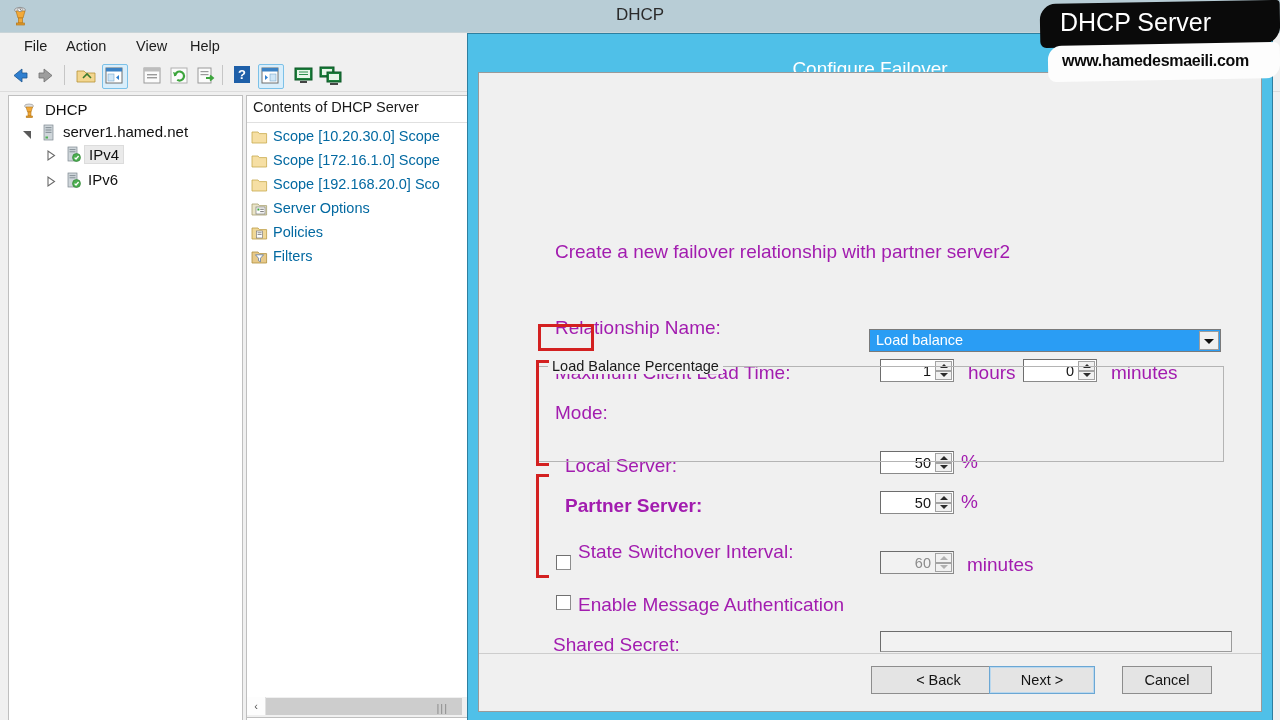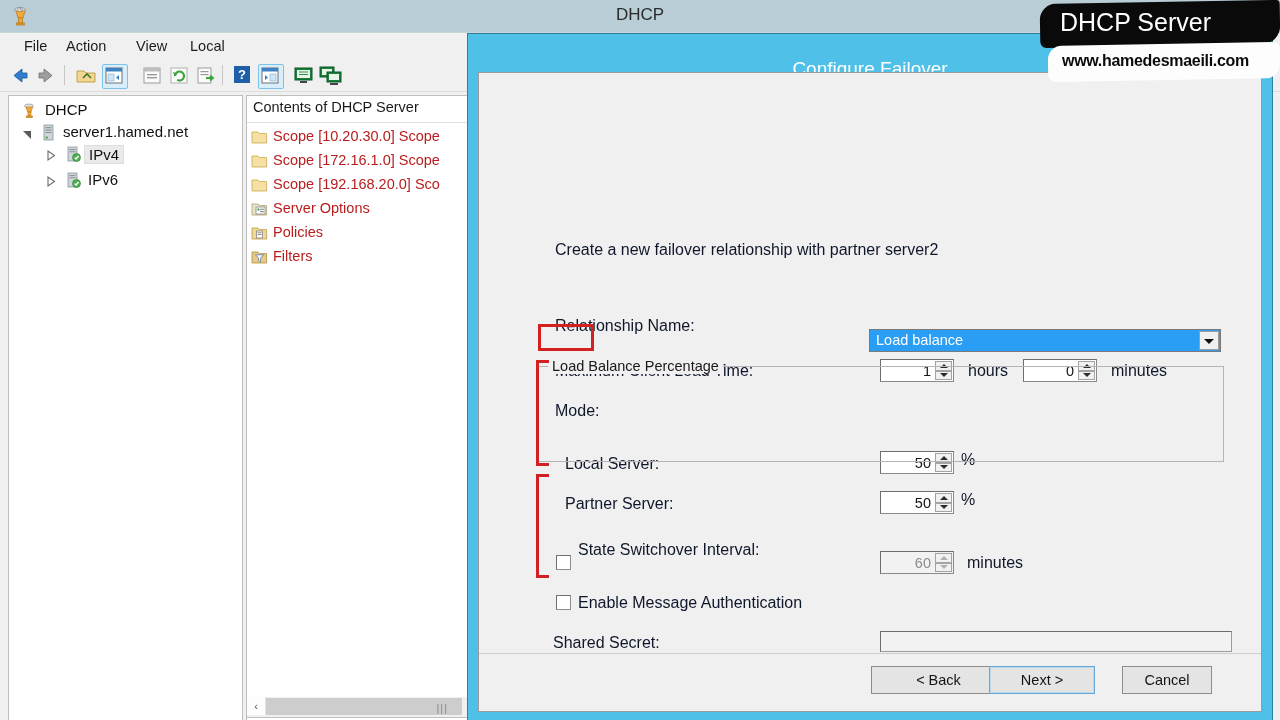--- a/index.html
+++ b/index.html
@@ -29,38 +29,38 @@
   .tree-ico{position:absolute;width:17px;height:17px;top:2px;}
   .tree-lbl{position:absolute;top:1px;font-size:15px;color:#111;}
   .tree-lbl.sel{background:#eaeaea;border:1px solid #dcdcdc;padding:0 4px;margin-left:-4px;}
 
   
   #list-pane{position:absolute;left:246px;top:62px;width:222px;height:624px;background:#ffffff;border:1px solid #bfbfbf;border-right:none;}
   #list-header{position:absolute;left:0;top:0;width:100%;height:26px;background:#ffffff;border-bottom:1px solid #e0e0e0;}
   #list-header-label{position:absolute;left:6px;top:3px;font-size:14.5px;color:#1a1a1a;}
   .list-row{position:absolute;left:4px;height:23px;white-space:nowrap;font-size:14.5px;color:#111;}
   .li-ico{position:absolute;left:0;top:3px;width:17px;height:15px;}
-  .li-txt{position:absolute;left:22px;top:1px;font-size:14.5px;color:#b91c1c;}
+  .li-txt{position:absolute;left:22px;top:1px;font-size:14.5px;color:#0369a1;}
   #list-hscroll{position:absolute;left:246px;top:664px;width:222px;height:20px;background:#f0f0f0;border:1px solid #bfbfbf;border-top:none;border-right:none;}
   #hs-left{position:absolute;left:0;top:0;width:18px;height:18px;background:#fdfdfd;border-right:1px solid #e2e2e2;font-size:11px;color:#555;text-align:center;line-height:18px;}
   #hs-thumb{position:absolute;left:19px;top:1px;width:196px;height:17px;background:#cdcdcd;}
   #hs-grip{position:absolute;right:14px;top:4px;font-size:11px;color:#8a8a8a;letter-spacing:1px;}
 
   
   #wizard{position:absolute;left:468px;top:34px;width:804px;height:686px;background:#4fc0e8;box-shadow:0 0 0 1px #2e7fa0;}
   #wiz-caption{position:absolute;left:0;top:17px;width:804px;height:38px;padding-left:46px;}
   #wiz-caption-text{position:absolute;left:0;top:7px;width:804px;text-align:center;font-size:19px;color:#ffffff;font-family:"Liberation Sans",sans-serif;}
   #wiz-body{position:absolute;left:10px;top:38px;width:782px;height:638px;background:#f0f0f0;border:1px solid #9a9a9a;}
   #wiz-header{position:absolute;left:0;top:0;width:782px;height:57px;background:#ffffff;border-bottom:1px solid #c9c9c9;}
   #wiz-header-title{position:absolute;left:26px;top:14px;font-size:15px;font-weight:bold;color:#0b0b0b;}
   #wiz-header-icon{position:absolute;right:18px;top:6px;width:52px;height:44px;background:#0d0d6b;}
   #wiz-content{position:absolute;left:0;top:58px;width:782px;height:522px;background:#f0f0f0;}
   #wiz-footer{position:absolute;left:0;top:580px;width:782px;height:57px;background:#f0f0f0;border-top:1px solid #cdcdcd;}
 
-  .lbl{position:absolute;font-size:16px;color:#0f172a;white-space:nowrap;}
+  .lbl{position:absolute;font-size:19px;color:#a21caf;white-space:nowrap;}
   .txtbox{position:absolute;background:#ffffff;border:1px solid #9b9b9b;border-top-color:#6d6d6d;border-left-color:#6d6d6d;box-sizing:border-box;}
   .txtbox .val{position:absolute;left:5px;top:3px;font-size:14.5px;color:#141414;}
   .spin{position:absolute;background:#ffffff;border:1px solid #8a8a8a;border-top-color:#6d6d6d;border-left-color:#6d6d6d;box-sizing:border-box;}
   .spin .sval{position:absolute;right:22px;top:3px;font-size:14.5px;color:#141414;}
   .spin.dis{background:#f2f2f2;}
   .spin.dis .sval{color:#8c8c8c;}
   .spin-btns{position:absolute;right:1px;top:1px;width:17px;bottom:1px;}
   .spin-up,.spin-dn{position:absolute;left:0;width:17px;height:50%;background:#f1f1f1;border:1px solid #a3a3a3;box-sizing:border-box;}
   .spin-up{top:0;}.spin-dn{bottom:0;}
   .arr{position:absolute;left:50%;top:50%;width:0;height:0;border-left:4px solid transparent;border-right:4px solid transparent;margin-left:-4px;}
@@ -113,21 +113,21 @@
     </div>
     <div id="mmc-title-text">DHCP</div>
   </div>
 
   <div id="mmc-client">
 
     <div id="menubar">
       <div class="menu-item" style="left:16px;">File</div>
       <div class="menu-item" style="left:58px;">Action</div>
       <div class="menu-item" style="left:128px;">View</div>
-      <div class="menu-item" style="left:182px;">Local</div>
+      <div class="menu-item" style="left:182px;">Help</div>
     </div>
 
     <div id="toolbar">
       <div class="tb-btn" style="left:8px;">
         <svg width="24" height="23" viewBox="0 0 24 23">
             <path d="M14 5 L6 11.5 L14 18 L14 14 L19 14 L19 9 L14 9 Z" fill="#2f7fd0" stroke="#1c568f" stroke-width="0.8"></path>
           </svg>
       </div>
       <div class="tb-btn" style="left:34px;">
         <svg width="24" height="23" viewBox="0 0 24 23">
@@ -398,21 +398,21 @@
           <div class="spin-up">
               <span class="arr up"></span>
             </div>
           <div class="spin-dn">
               <span class="arr dn"></span>
             </div>
         </div>
       </div>
       <div class="lbl" style="left:482px;top:320px;">%</div>
 
-      <div class="lbl" style="left:86px;top:364px;">Partner Server:</div>
+      <div class="lbl" style="left:86px;top:364px;font-weight:bold;">Partner Server:</div>
       <div class="spin" style="left:401px;top:360px;width:74px;height:23px;">
         <div class="sval">50</div>
         <div class="spin-btns">
           <div class="spin-up">
               <span class="arr up"></span>
             </div>
           <div class="spin-dn">
               <span class="arr dn"></span>
             </div>
         </div>

